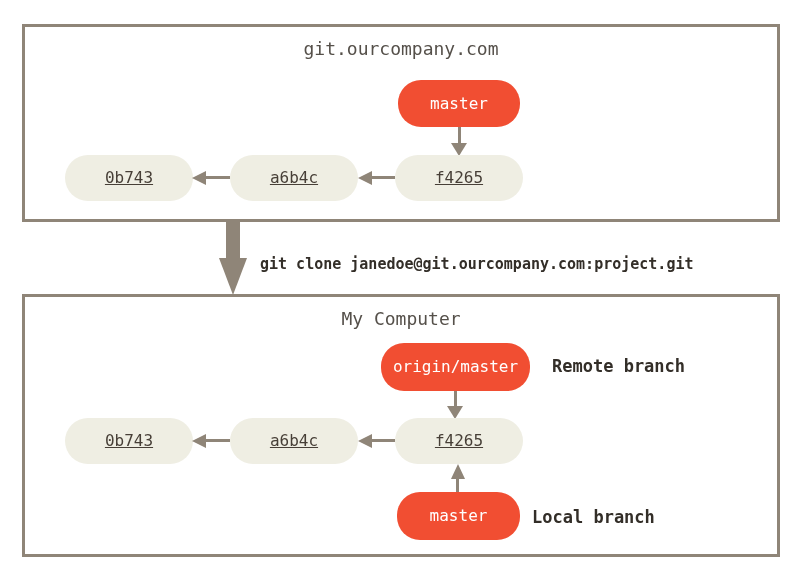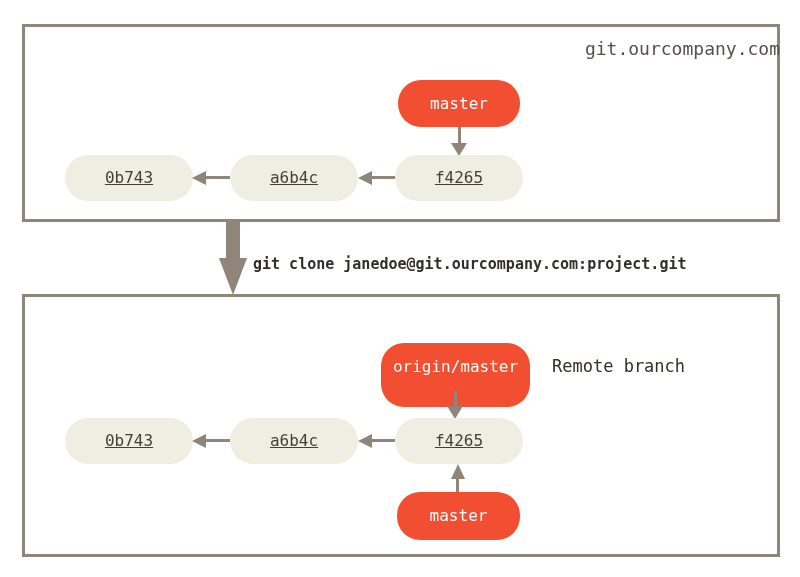--- a/index.html
+++ b/index.html
@@ -8,21 +8,21 @@
     background:var(--background,#ffffff);
     font-family:"DejaVu Sans Mono",monospace;
     overflow:hidden;
   }
   .repo-box{
     position:absolute;box-sizing:border-box;
     border:3px solid var(--box-border,#8f8578);
     background:transparent;
   }
   .box-title{
-    position:absolute;width:758px;left:22px;text-align:right;
+    position:absolute;width:758px;left:22px;text-align:center;
     font-size:18px;color:var(--title-text,#55504a);
     letter-spacing:0px;
   }
   .commit-node{
     position:absolute;width:128px;height:46px;border-radius:23px;
     background:var(--node-fill,#efeee3);
     color:var(--node-text,#473f37);
     font-size:16px;line-height:46px;text-align:center;text-decoration:underline;
   }
   .branch-box{
@@ -40,25 +40,25 @@
     border-top:13px solid var(--arrow,#8f8578);}
   .ah-up{position:absolute;width:0;height:0;
     border-left:7px solid transparent;border-right:7px solid transparent;
     border-bottom:15px solid var(--arrow,#8f8578);}
   .big-shaft{position:absolute;left:226px;top:222px;width:14px;height:37px;
     background:var(--arrow,#8f8578);}
   .big-head{position:absolute;left:219px;top:258px;width:0;height:0;
     border-left:14px solid transparent;border-right:14px solid transparent;
     border-top:37px solid var(--arrow,#8f8578);}
   .annotation{
-    position:absolute;font-size:17px;font-weight:normal;
+    position:absolute;font-size:17px;font-weight:bold;
     color:var(--label-text,#332e28);white-space:nowrap;
   }
   .clone-cmd{
-    position:absolute;left:253px;top:255px;
+    position:absolute;left:260px;top:255px;
     font-size:15px;font-weight:bold;line-height:18px;
     color:var(--label-text,#332e28);white-space:nowrap;
   }
 </style>
 </head>
 <body>
 
 <div class="canvas">
 
   <div class="repo-box" style="left:22px;top:24px;width:758px;height:198px;"></div>
@@ -84,22 +84,23 @@
     <div class="hline" style="left:371px;top:176px;width:24px;"></div>
   </div>
 
   <div>
     <div class="big-shaft"></div>
     <div class="big-head"></div>
   </div>
   <div class="clone-cmd">git clone janedoe@git.ourcompany.com:project.git</div>
 
   <div class="repo-box" style="left:22px;top:294px;width:758px;height:263px;"></div>
+  <div class="box-title" style="top:308px;">My Computer</div>
 
-  <div class="branch-box" style="left:381px;top:343px;width:149px;height:64px;line-height:48px;">origin/master</div>
+  <div class="branch-box" style="left:381px;top:343px;width:149px;height:48px;line-height:48px;">origin/master</div>
   <div class="annotation" style="left:552px;top:356px;">Remote branch</div>
 
   <div>
     <div class="vline" style="left:454px;top:391px;height:17px;"></div>
     <div class="ah-down" style="left:447px;top:406px;"></div>
   </div>
 
   <div class="commit-node" style="left:65px;top:418px;">0b743</div>
   <div class="commit-node" style="left:230px;top:418px;">a6b4c</div>
   <div class="commit-node" style="left:395px;top:418px;">f4265</div>
@@ -112,14 +113,15 @@
     <div class="ah-left" style="left:358px;top:434px;"></div>
     <div class="hline" style="left:371px;top:439px;width:24px;"></div>
   </div>
 
   <div>
     <div class="ah-up" style="left:451px;top:464px;"></div>
     <div class="vline" style="left:456px;top:477px;height:15px;"></div>
   </div>
 
   <div class="branch-box" style="left:397px;top:492px;width:123px;height:48px;line-height:48px;">master</div>
+  <div class="annotation" style="left:532px;top:507px;">Local branch</div>
 
 </div>
 
 </body></html>

